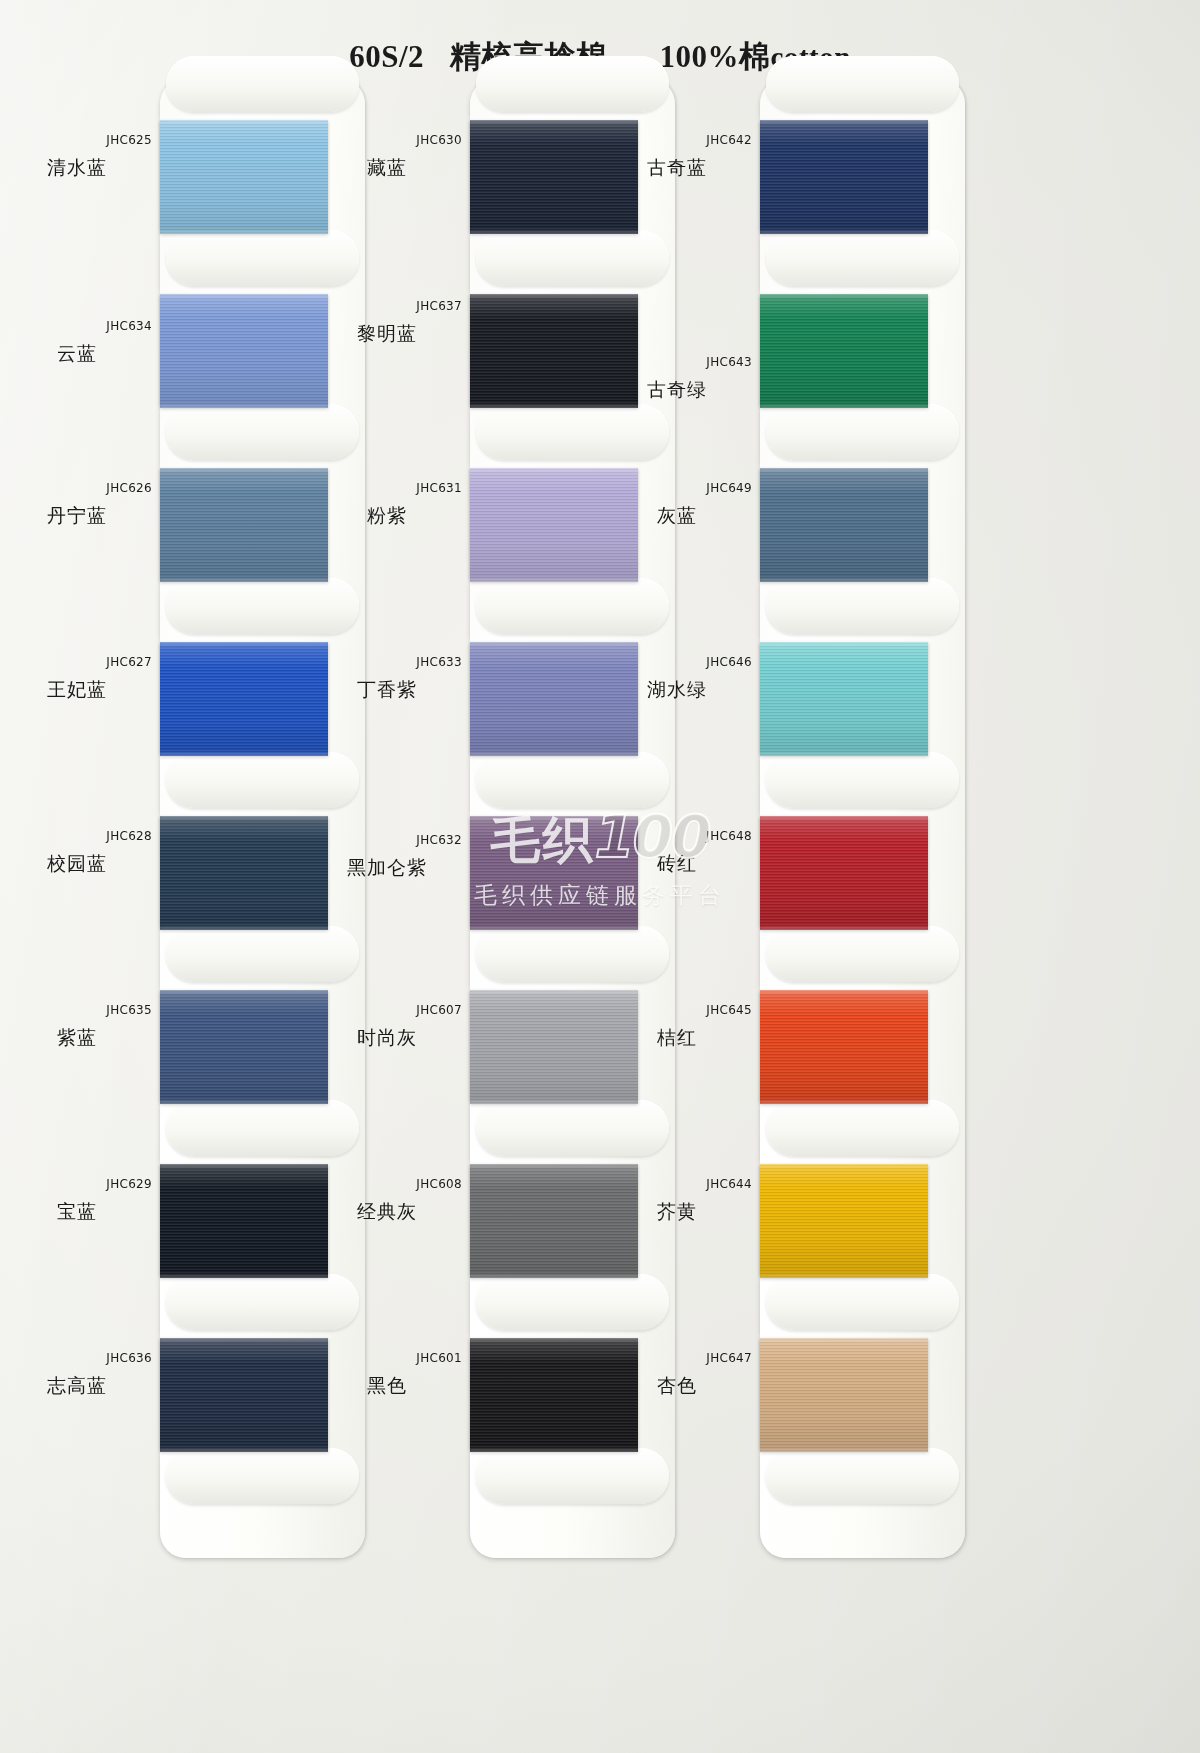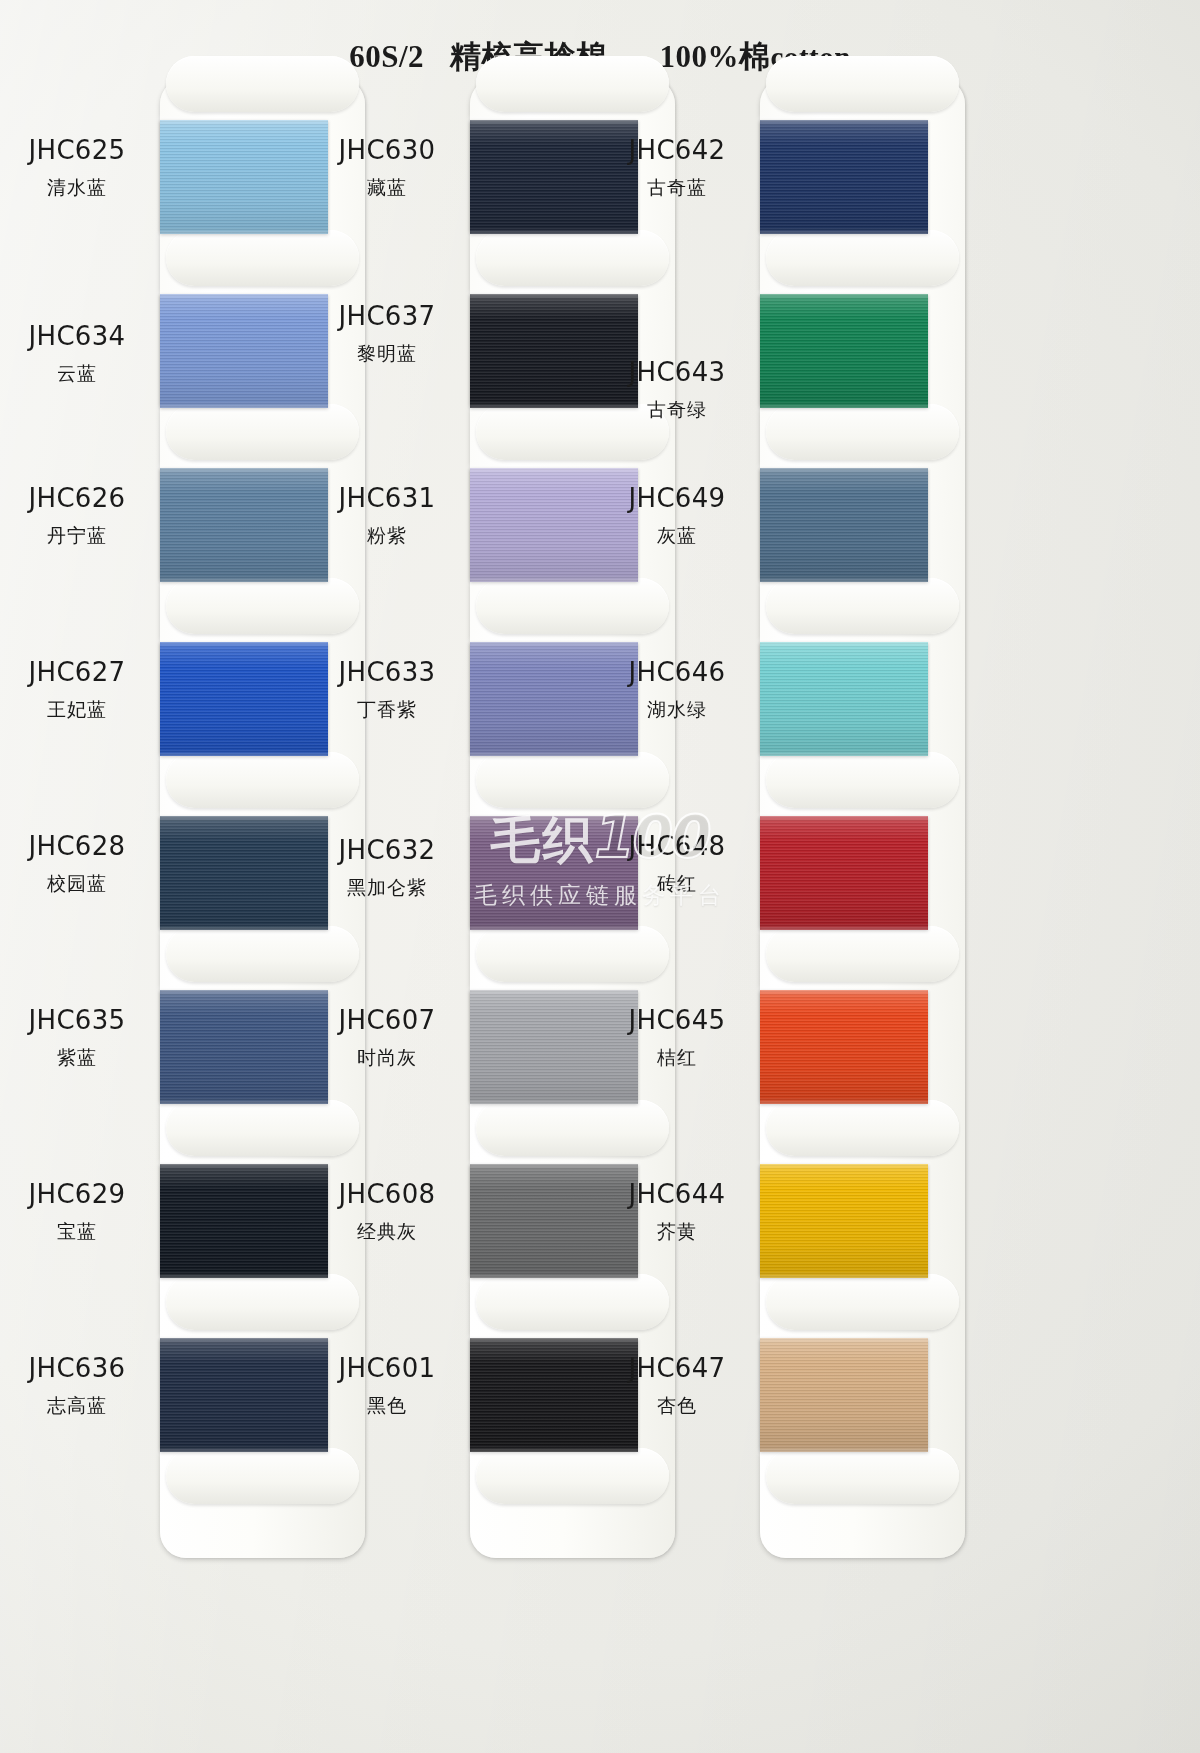--- a/index.html
+++ b/index.html
@@ -94,22 +94,23 @@
   .swatch .fuzz-b{bottom:-3px;}
 
   
   .label{
     position:absolute;
     width:150px;text-align:center;
     color:#1a1a1a;line-height:1.42;
     user-select:none;
   }
   .label .code{
-    font-size:26px;letter-spacing:.3px;font-weight:400;
+    font-size:12px;letter-spacing:.3px;font-weight:400;
     font-family:"DejaVu Sans","Liberation Sans",sans-serif;
+    text-align:right;
   }
   .label .name{
     font-size:19px;margin-top:5px;letter-spacing:1px;
     font-family:"DejaVu Sans","Liberation Sans",sans-serif;
   }
 
   
   #watermark{
     position:absolute;left:50%;top:755px;transform:translateX(-50%);
     width:520px;text-align:center;pointer-events:none;

